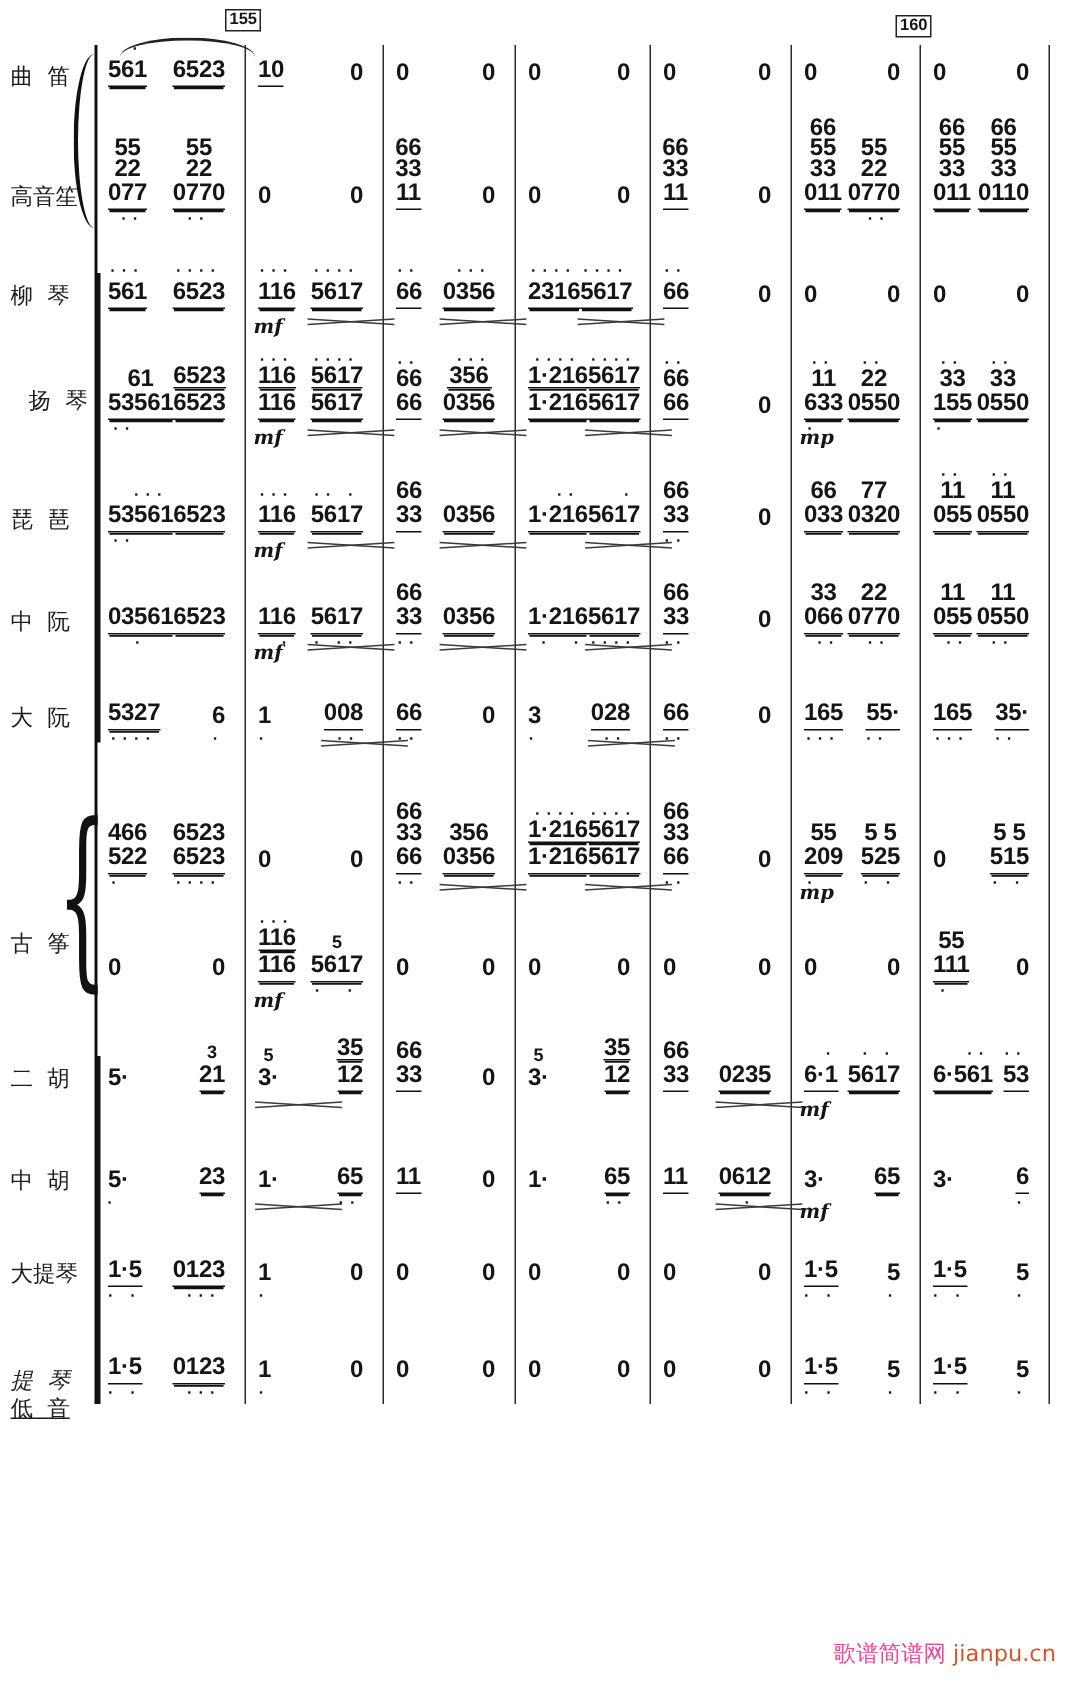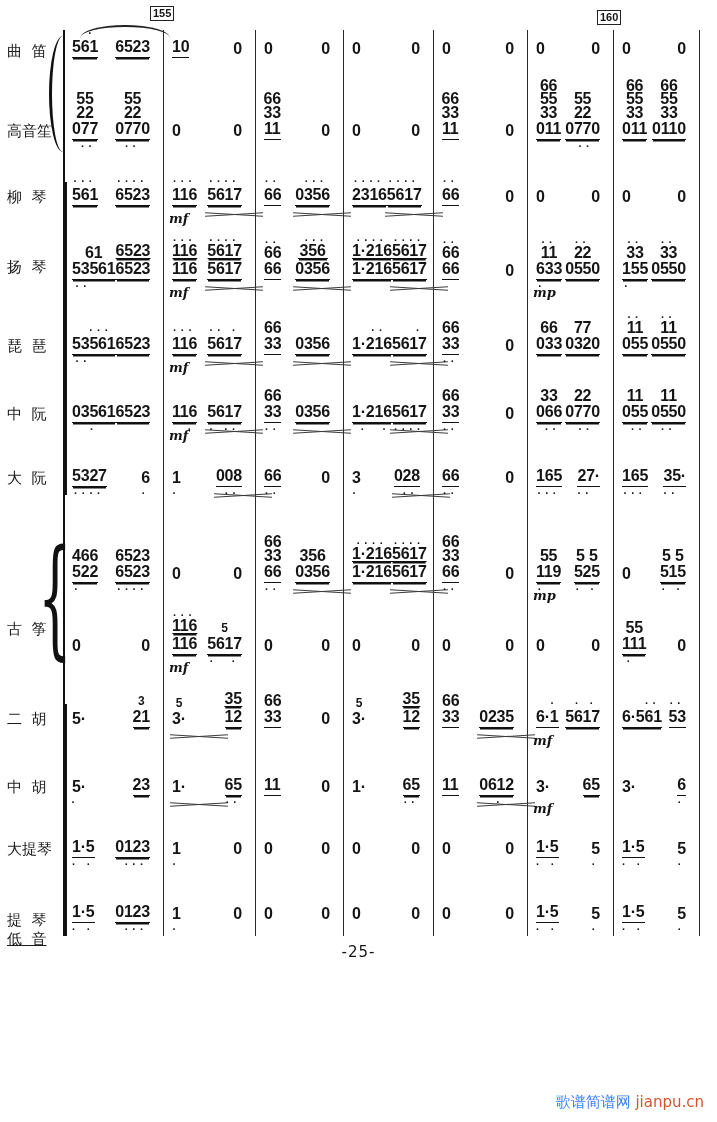--- a/index.html
+++ b/index.html
@@ -53,23 +53,22 @@
 <body>
 
 <div id="page">
 
   <div class="slur"></div>
   <div class="brace-paren" style="top:36px;height:116px;"></div>
   <div class="thickline" style="top:182px;height:313px;"></div>
   <div class="brace-curly" style="left:38px;top:528px;font-size:118px;transform:scale(0.45,1.1);">{</div>
   <div class="thickline" style="top:704px;height:232px;"></div>
 
-  <div class="pagenum">-25-</div>
   <div class="watermark">
-    <span style="color: #3b82f6;">歌谱简谱网</span>
+    <span style="color: #ec4899;">歌谱简谱网</span>
     <span> </span>
     <span style="color: rgb(212, 85, 44);">jianpu.cn</span>
   </div>
 <div class="bar first" style="left: 63px;"></div>
     <div class="bar" style="left: 163px;"></div>
     <div class="bar" style="left: 255px;"></div>
     <div class="bar" style="left: 343px;"></div>
     <div class="bar" style="left: 433px;"></div>
     <div class="bar" style="left: 527px;"></div>
     <div class="bar" style="left: 613px;"></div>
@@ -209,21 +208,21 @@
       </div>
       <div class="meas" style="width: 86px;">
         <div class="grp"><span class="num">0</span></div>
         <div class="grp"><span class="num">0</span></div>
       </div>
       <div class="meas" style="width: 86px;">
         <div class="grp"><span class="num">0</span></div>
         <div class="grp"><span class="num">0</span></div>
       </div>
     </div>
-    <div class="ilabel" style="top: 258px;">扬  琴</div>
+    <div class="ilabel" style="top: 258px; margin-left: 12px;">扬  琴</div>
     <div class="row" style="top: 260px;">
       <div class="meas" style="width: 100px;">
         <div class="grp"><div class="above">
             <span class="tl">61</span>
           </div><span class="num u2">53561</span><span class="db">··   </span></div>
         <div class="grp"><div class="above">
             <span class="tl u2">6523</span>
           </div><span class="num u2">6523</span></div>
       </div>
       <div class="meas" style="width: 92px;">
@@ -399,21 +398,21 @@
       <div class="meas" style="width: 90px;">
         <div class="grp"><span class="num">3</span><span class="db">·</span></div>
         <div class="grp"><span class="num u1">028</span><span class="db"> ··</span><span class="hp"></span></div>
       </div>
       <div class="meas" style="width: 94px;">
         <div class="grp"><span class="num u1">66</span><span class="db">··</span></div>
         <div class="grp"><span class="num">0</span></div>
       </div>
       <div class="meas" style="width: 86px;">
         <div class="grp"><span class="num u1">165</span><span class="db">···</span></div>
-        <div class="grp"><span class="num u1">27·</span><span class="db">·· </span></div>
+        <div class="grp"><span class="num u1">55·</span><span class="db">·· </span></div>
       </div>
       <div class="meas" style="width: 86px;">
         <div class="grp"><span class="num u1">165</span><span class="db">···</span></div>
         <div class="grp"><span class="num u1">35·</span><span class="db">·· </span></div>
       </div>
     </div>
     <div class="ilabel" style="top: 620px;">古  筝</div>
     <div class="row" style="top: 563px;">
       <div class="meas" style="width: 100px;">
         <div class="grp"><div class="above">
@@ -449,21 +448,21 @@
       <div class="meas" style="width: 94px;">
         <div class="grp"><div class="above">
             <span class="tl">66</span>
             <span class="tl">33</span>
           </div><span class="num u1">66</span><span class="db">··</span></div>
         <div class="grp"><span class="num">0</span></div>
       </div>
       <div class="meas" style="width: 86px;">
         <div class="grp"><div class="above">
             <span class="tl">55</span>
-          </div><span class="num u2">119</span><span class="db">·  </span><span class="dyn">mp</span></div>
+          </div><span class="num u2">209</span><span class="db">·  </span><span class="dyn">mp</span></div>
         <div class="grp"><div class="above">
             <span class="tl">5 5</span>
           </div><span class="num u2">525</span><span class="db">· ·</span></div>
       </div>
       <div class="meas" style="width: 86px;">
         <div class="grp"><span class="num">0</span></div>
         <div class="grp"><div class="above">
             <span class="tl">5 5</span>
           </div><span class="num u2">515</span><span class="db">· ·</span></div>
       </div>
@@ -614,21 +613,21 @@
       <div class="meas" style="width: 86px;">
         <div class="grp"><span class="num u1">1·5</span><span class="db">· ·</span></div>
         <div class="grp"><span class="num">5</span><span class="db">·</span></div>
       </div>
       <div class="meas" style="width: 86px;">
         <div class="grp"><span class="num u1">1·5</span><span class="db">· ·</span></div>
         <div class="grp"><span class="num">5</span><span class="db">·</span></div>
       </div>
     </div>
     <div class="ilabel" style="top: 930px; text-decoration: underline;">低  音</div>
-    <div class="ilabel" style="top: 911px;">提  琴</div>
+    <div class="ilabel" style="top: 911px; font-style: italic;">提  琴</div>
     <div class="row" style="top: 903px;">
       <div class="meas" style="width: 100px;">
         <div class="grp"><span class="num u1">1·5</span><span class="db">· ·</span></div>
         <div class="grp"><span class="num u2">0123</span><span class="db"> ···</span></div>
       </div>
       <div class="meas" style="width: 92px;">
         <div class="grp"><span class="num">1</span><span class="db">·</span></div>
         <div class="grp"><span class="num">0</span></div>
       </div>
       <div class="meas" style="width: 88px;">

